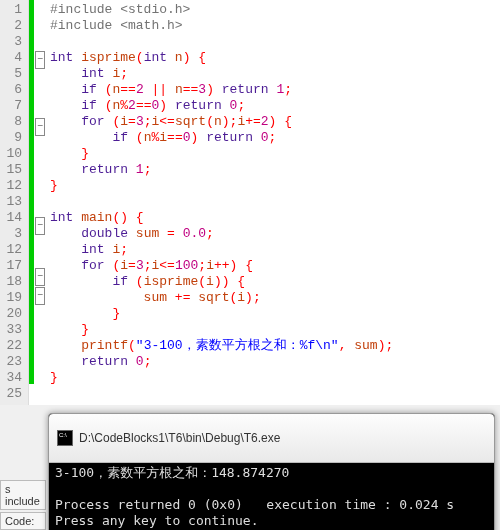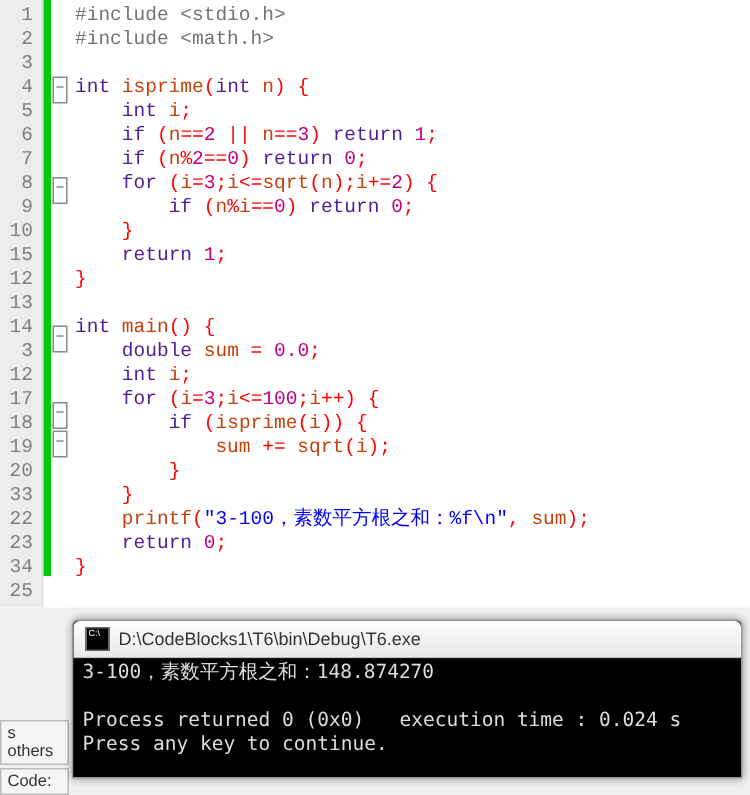--- a/index.html
+++ b/index.html
@@ -85,21 +85,21 @@
     top: 413px;
     width: 445px;
     background: #000;
     border: 1px solid #999;
     box-shadow: 0 0 6px rgba(0,0,0,0.4);
     border-radius: 4px 4px 0 0;
   }
   .console-title {
     background: linear-gradient(#fdfdfd, #e9e9e9);
     border-bottom: 1px solid #bbb;
-    padding: 4px 8px;
+    padding: 16px 8px;
     font-family: "Segoe UI", sans-serif;
     font-size: 12px;
     color: #333;
     display: flex;
     align-items: center;
     gap: 6px;
     border-radius: 4px 4px 0 0;
   }
   .console-icon {
     width: 14px;
@@ -236,21 +236,21 @@
       <div></div>
       <div></div>
       <div></div>
       <div></div>
       <div></div>
     </div>
   <div class="code" id="code"><div class="line"><span class="pp">#include &lt;stdio.h&gt;</span></div><div class="line"><span class="pp">#include &lt;math.h&gt;</span></div><div class="line"></div><div class="line"><span class="kw">int</span><span class="txt"> isprime</span><span class="op">(</span><span class="kw">int</span><span class="txt"> n</span><span class="op">) {</span></div><div class="line"><span class="txt">    </span><span class="kw">int</span><span class="txt"> i</span><span class="op">;</span></div><div class="line"><span class="txt">    </span><span class="kw">if</span><span class="txt"> </span><span class="op">(</span><span class="txt">n</span><span class="op">==</span><span class="num">2</span><span class="txt"> </span><span class="op">||</span><span class="txt"> n</span><span class="op">==</span><span class="num">3</span><span class="op">)</span><span class="txt"> </span><span class="kw">return</span><span class="txt"> </span><span class="num">1</span><span class="op">;</span></div><div class="line"><span class="txt">    </span><span class="kw">if</span><span class="txt"> </span><span class="op">(</span><span class="txt">n</span><span class="op">%</span><span class="num">2</span><span class="op">==</span><span class="num">0</span><span class="op">)</span><span class="txt"> </span><span class="kw">return</span><span class="txt"> </span><span class="num">0</span><span class="op">;</span></div><div class="line"><span class="txt">    </span><span class="kw">for</span><span class="txt"> </span><span class="op">(</span><span class="txt">i</span><span class="op">=</span><span class="num">3</span><span class="op">;</span><span class="txt">i</span><span class="op">&lt;=</span><span class="txt">sqrt</span><span class="op">(</span><span class="txt">n</span><span class="op">);</span><span class="txt">i</span><span class="op">+=</span><span class="num">2</span><span class="op">) {</span></div><div class="line"><span class="txt">        </span><span class="kw">if</span><span class="txt"> </span><span class="op">(</span><span class="txt">n</span><span class="op">%</span><span class="txt">i</span><span class="op">==</span><span class="num">0</span><span class="op">)</span><span class="txt"> </span><span class="kw">return</span><span class="txt"> </span><span class="num">0</span><span class="op">;</span></div><div class="line"><span class="txt">    </span><span class="op">}</span></div><div class="line"><span class="txt">    </span><span class="kw">return</span><span class="txt"> </span><span class="num">1</span><span class="op">;</span></div><div class="line"><span class="op">}</span></div><div class="line"></div><div class="line"><span class="kw">int</span><span class="txt"> main</span><span class="op">() {</span></div><div class="line"><span class="txt">    </span><span class="kw">double</span><span class="txt"> sum </span><span class="op">=</span><span class="txt"> </span><span class="num">0.0</span><span class="op">;</span></div><div class="line"><span class="txt">    </span><span class="kw">int</span><span class="txt"> i</span><span class="op">;</span></div><div class="line"><span class="txt">    </span><span class="kw">for</span><span class="txt"> </span><span class="op">(</span><span class="txt">i</span><span class="op">=</span><span class="num">3</span><span class="op">;</span><span class="txt">i</span><span class="op">&lt;=</span><span class="num">100</span><span class="op">;</span><span class="txt">i</span><span class="op">++) {</span></div><div class="line"><span class="txt">        </span><span class="kw">if</span><span class="txt"> </span><span class="op">(</span><span class="txt">isprime</span><span class="op">(</span><span class="txt">i</span><span class="op">)) {</span></div><div class="line"><span class="txt">            sum </span><span class="op">+=</span><span class="txt"> sqrt</span><span class="op">(</span><span class="txt">i</span><span class="op">);</span></div><div class="line"><span class="txt">        </span><span class="op">}</span></div><div class="line"><span class="txt">    </span><span class="op">}</span></div><div class="line"><span class="txt">    printf</span><span class="op">(</span><span class="str">"3-100，素数平方根之和：%f\n"</span><span class="op">,</span><span class="txt"> sum</span><span class="op">);</span></div><div class="line"><span class="txt">    </span><span class="kw">return</span><span class="txt"> </span><span class="num">0</span><span class="op">;</span></div><div class="line"><span class="op">}</span></div><div class="line"></div></div>
 </div>
 
 <div class="left-tabs">
-  <div class="left-tab">s others</div>
+  <div class="left-tab">s include</div>
   <div class="left-tab">Code:</div>
 </div>
 
 <div class="console-window">
   <div class="console-title">
     <span class="console-icon"></span>
     <span>D:\CodeBlocks1\T6\bin\Debug\T6.exe</span>
   </div>
   <div class="console-body">3-100，素数平方根之和：148.874270
 

